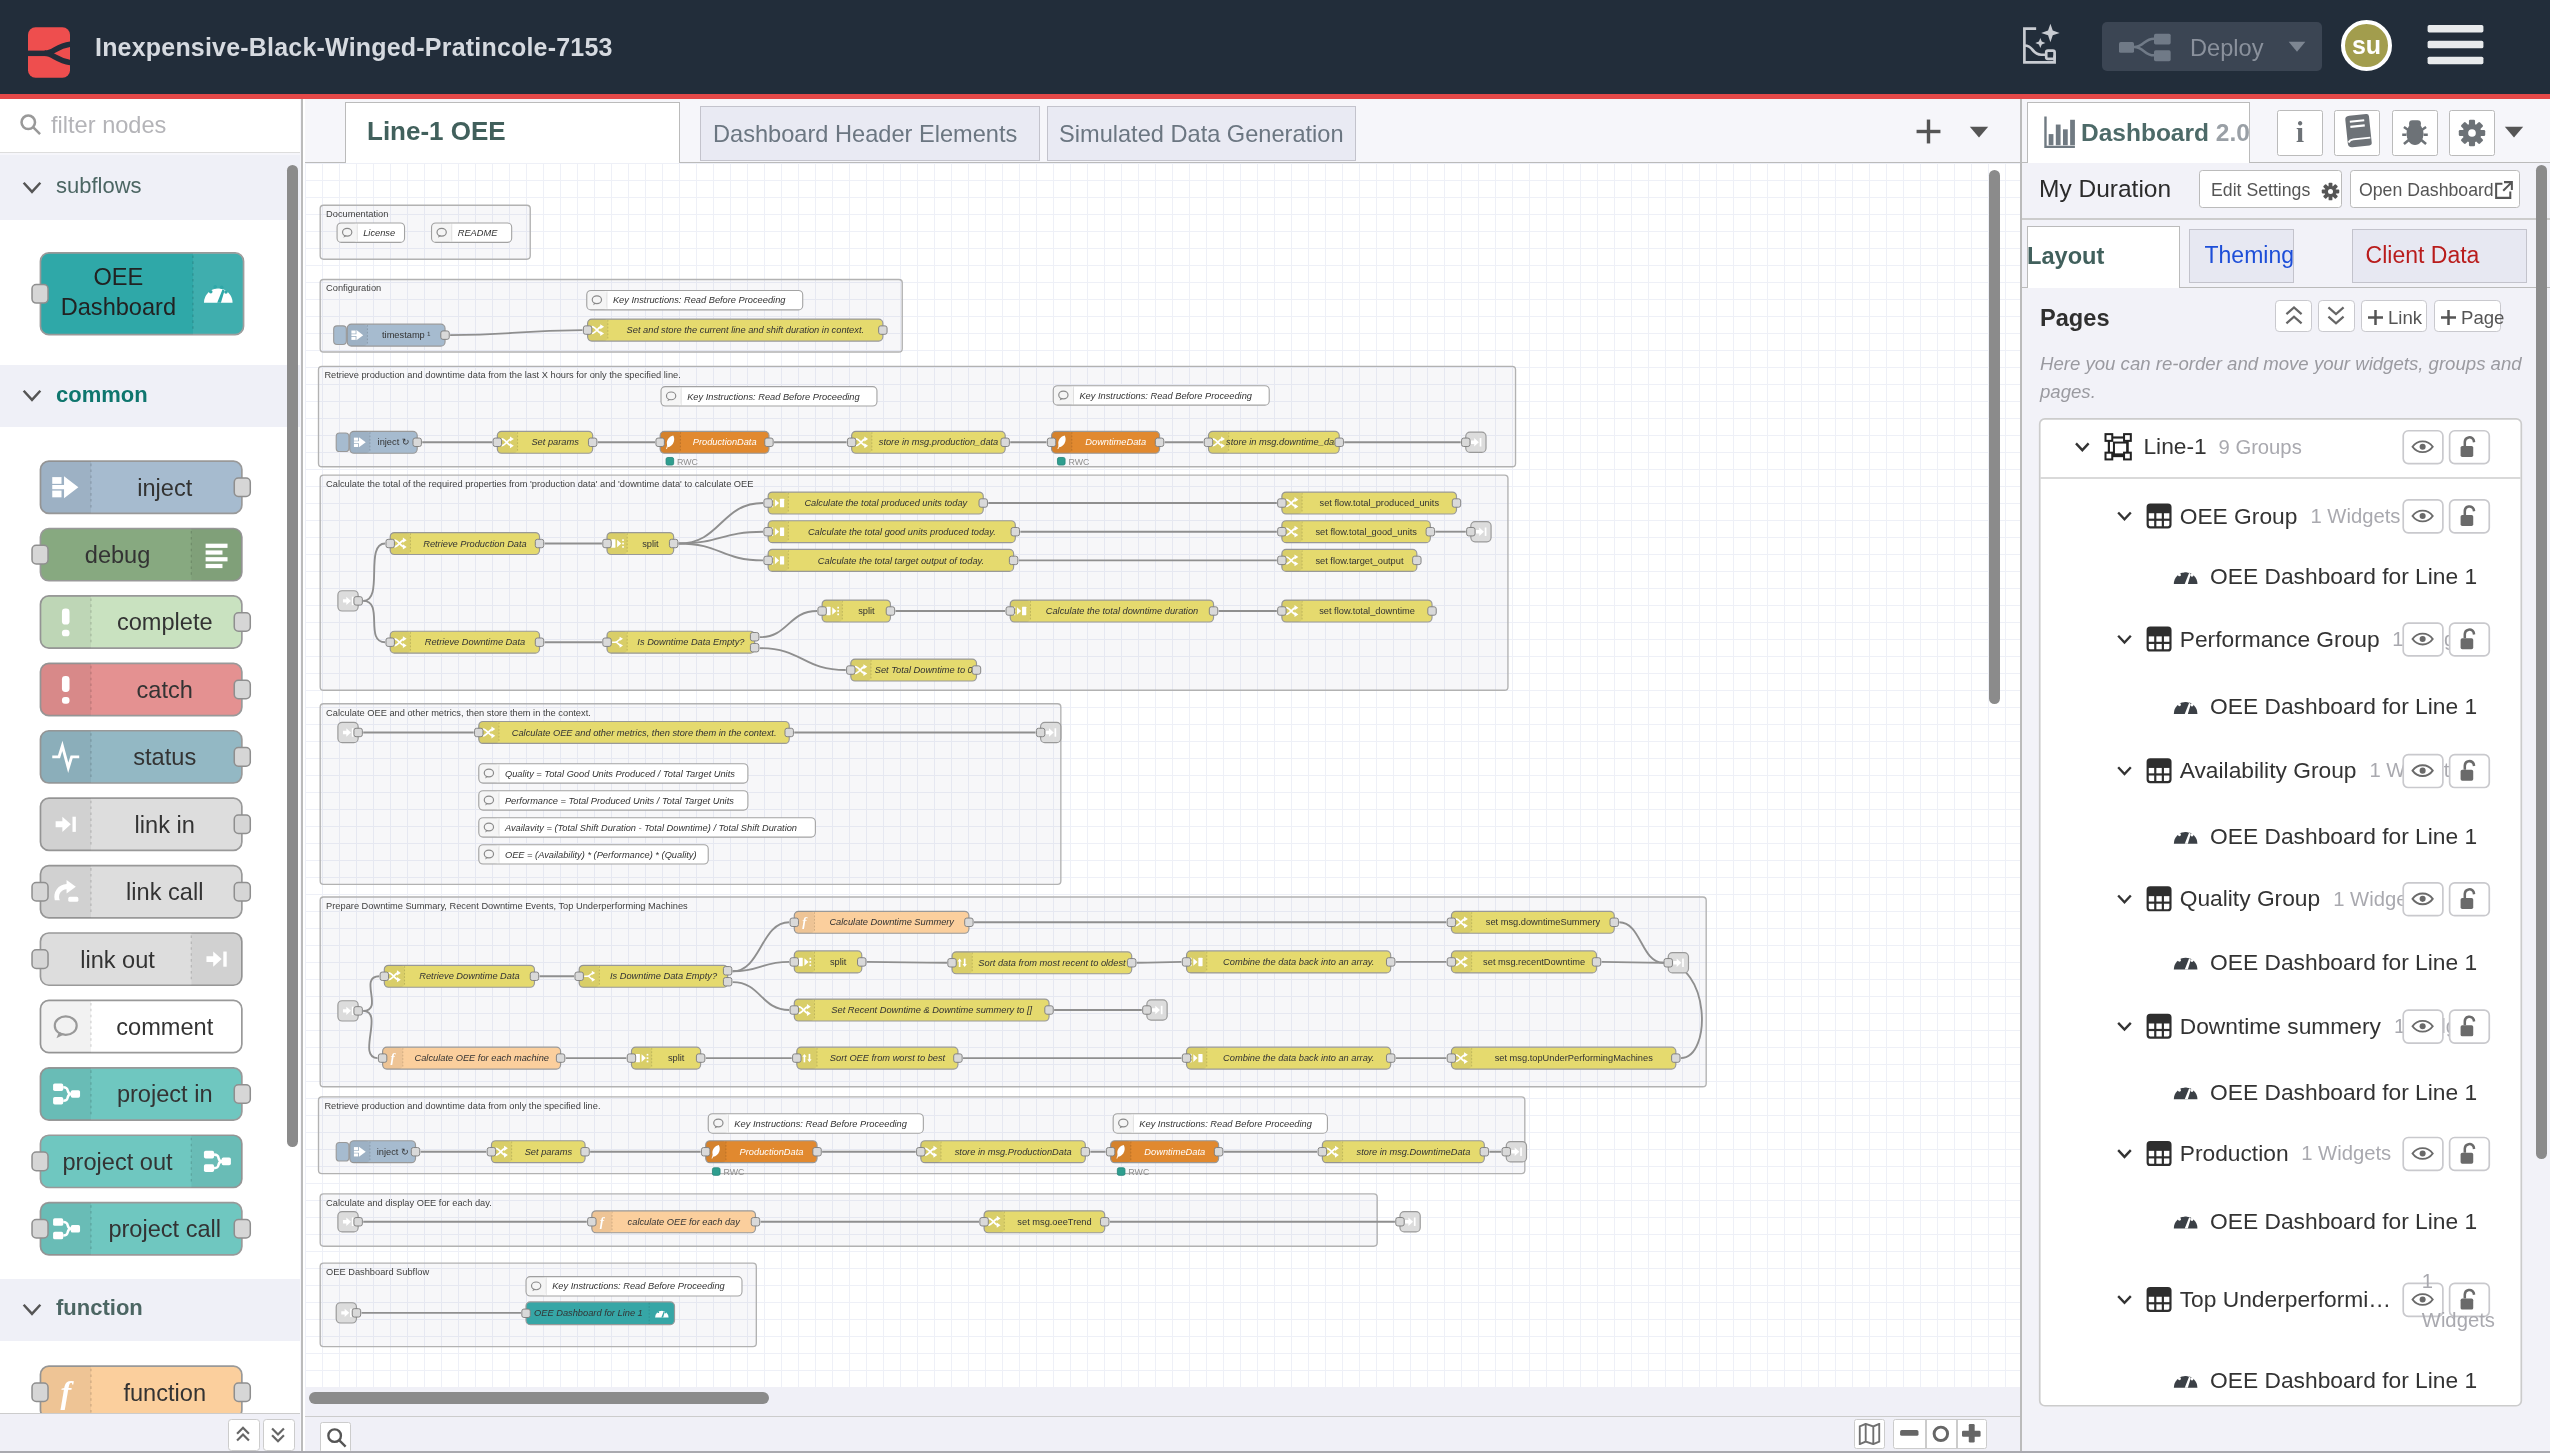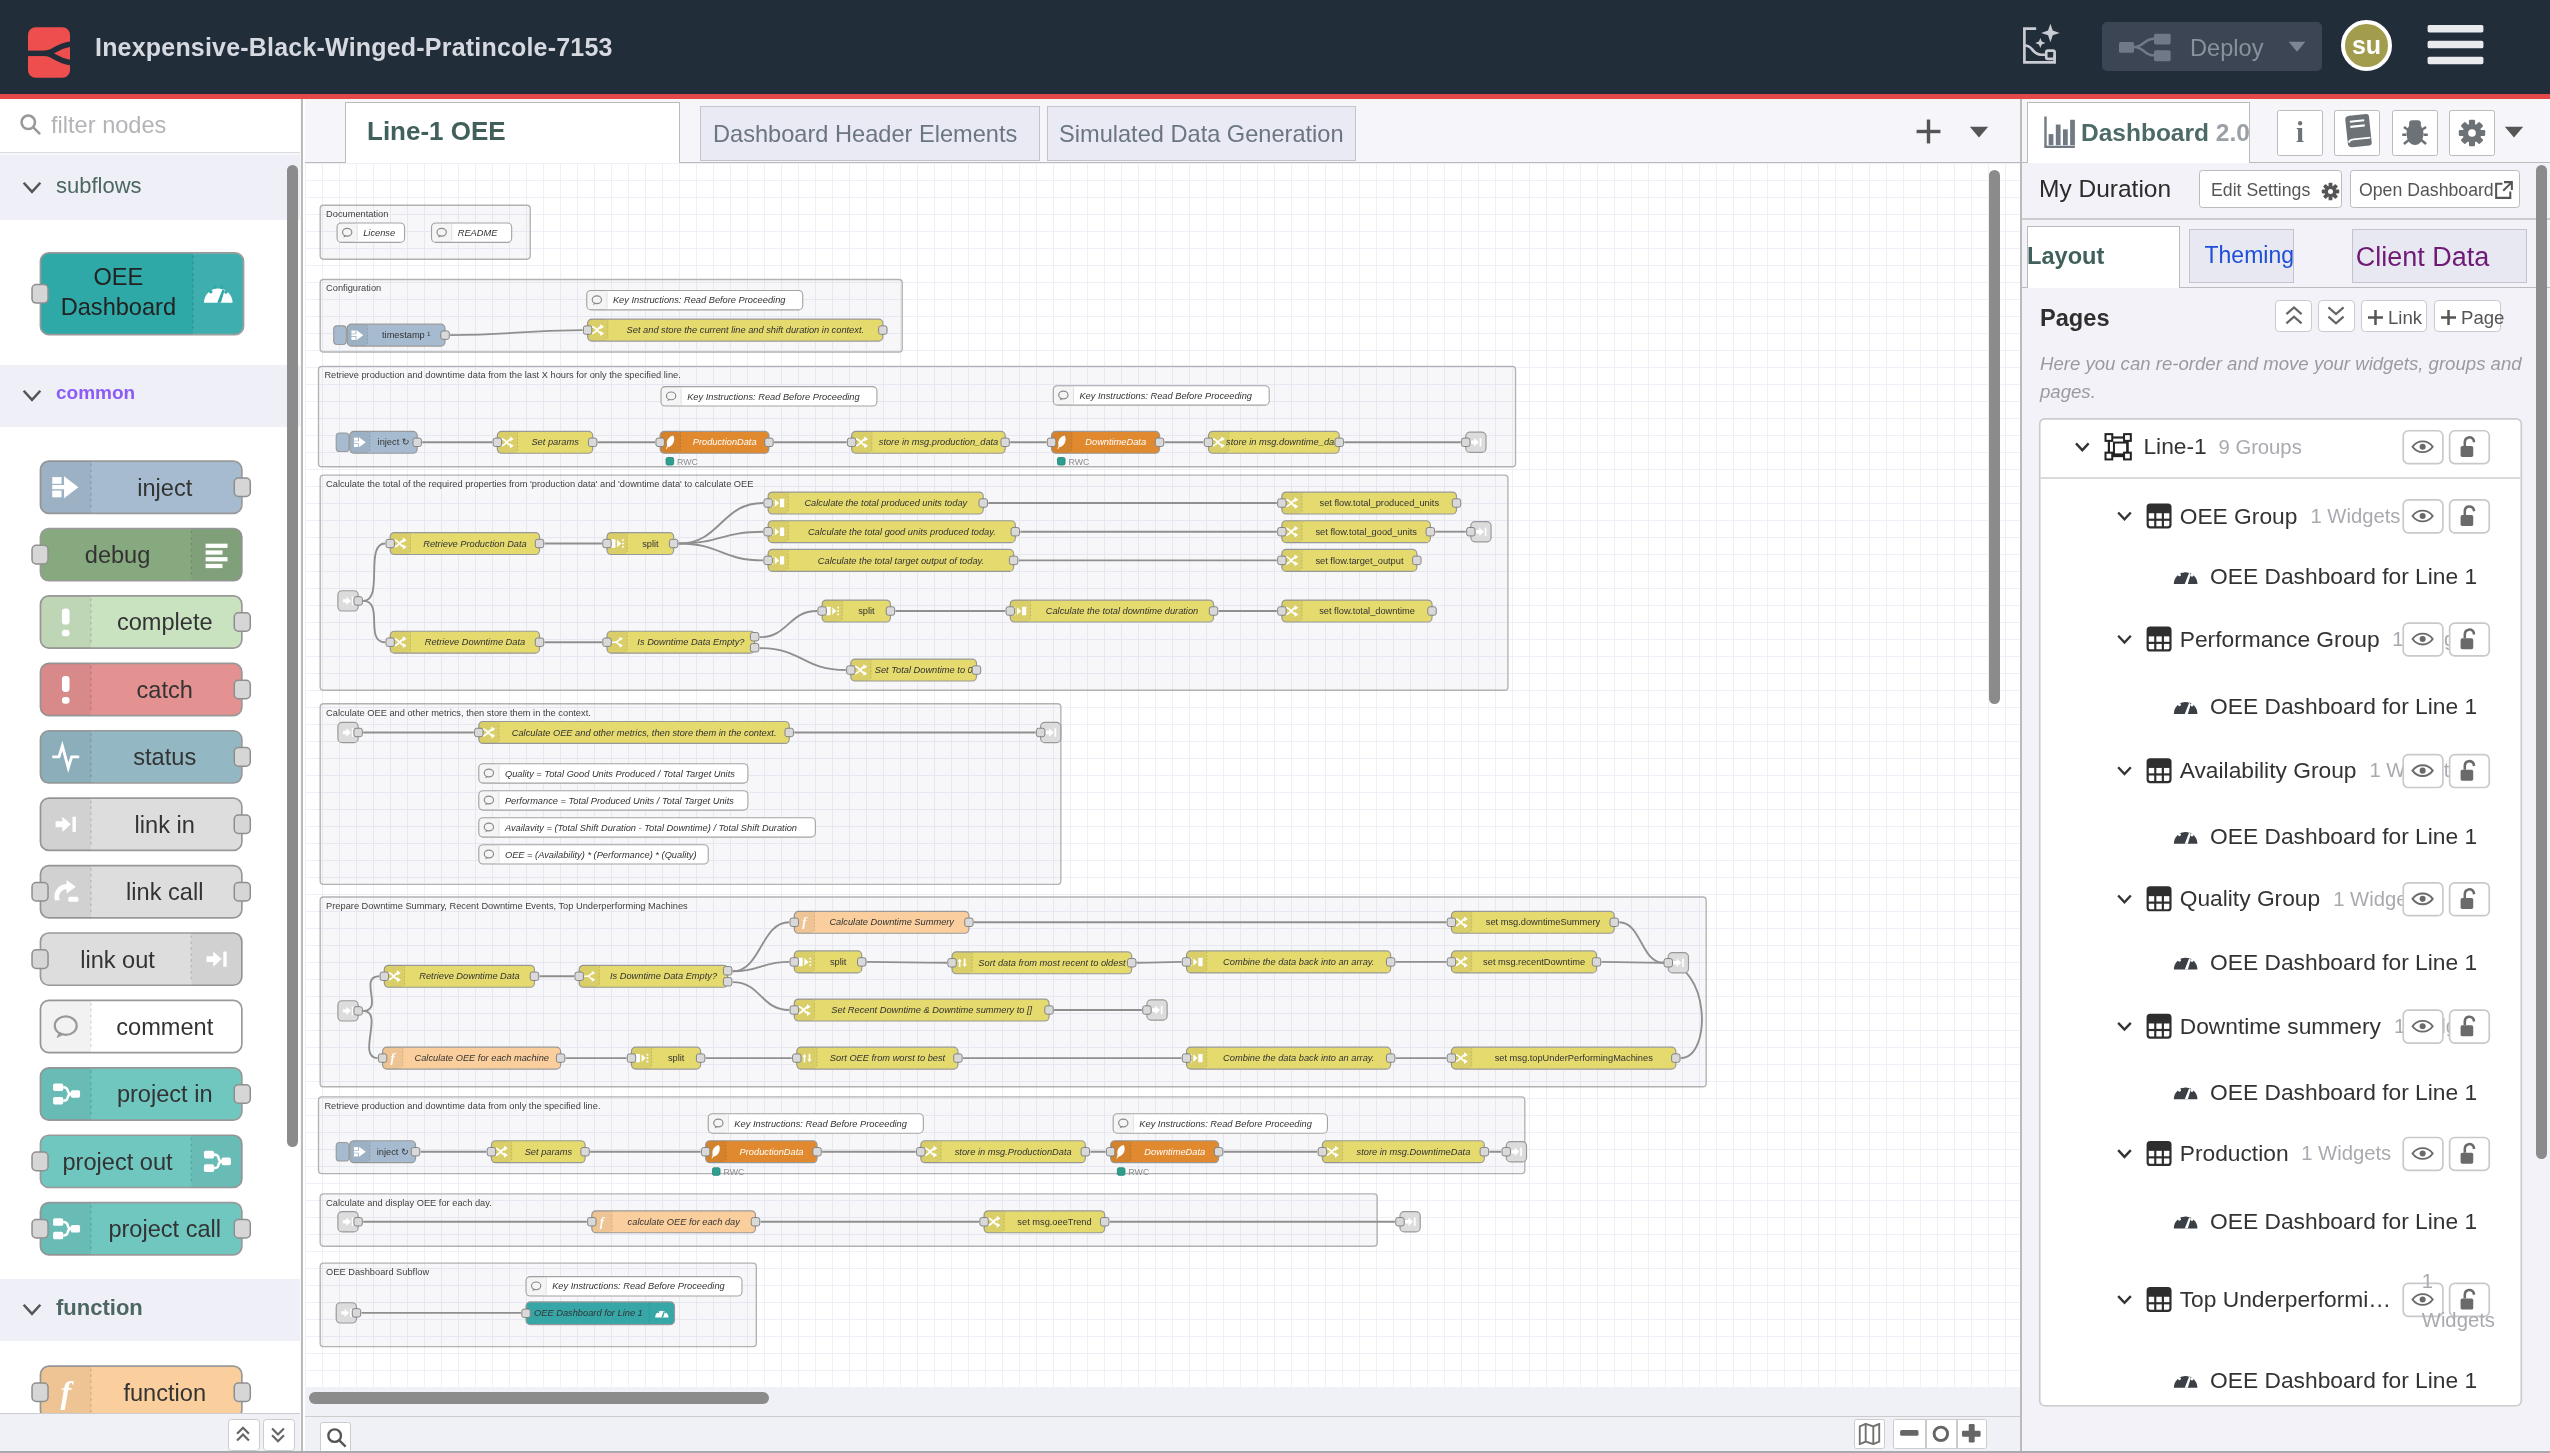--- a/index.html
+++ b/index.html
@@ -56,21 +56,21 @@
 <div style="position:absolute;left:51px;top:112px;font-size:23.6px;color:#b4b4b8">filter nodes</div>
 <div style="position:absolute;left:0;top:155px;width:300px;height:65px;background:#eff0f7;border-bottom:0.8px solid #e2e2ea"></div>
 <svg style="position:absolute;left:22px;top:181px" width="20" height="13.5" viewBox="0 0 24 16">
     <path d="M2,2 L12,13 L22,2" fill="none" stroke="#555" stroke-width="3"></path>
   </svg>
 <div style="position:absolute;left:56px;top:173px;font-size:22px;font-weight:normal;color:#4c6663">subflows</div>
 <div style="position:absolute;left:0;top:365px;width:300px;height:62px;background:#eff0f7;border-bottom:0.8px solid #e2e2ea"></div>
 <svg style="position:absolute;left:22px;top:389px" width="20" height="13.5" viewBox="0 0 24 16">
     <path d="M2,2 L12,13 L22,2" fill="none" stroke="#555" stroke-width="3"></path>
   </svg>
-<div style="position:absolute;left:56px;top:382px;font-size:19px;font-weight:bold;color:#8b5cf6">common</div>
+<div style="position:absolute;left:56px;top:382px;font-size:22px;font-weight:bold;color:#0f766e">common</div>
 <div style="position:absolute;left:0;top:1279px;width:300px;height:62px;background:#eff0f7;border-bottom:0.8px solid #e2e2ea"></div>
 <svg style="position:absolute;left:22px;top:1303px" width="20" height="13.5" viewBox="0 0 24 16">
     <path d="M2,2 L12,13 L22,2" fill="none" stroke="#555" stroke-width="3"></path>
   </svg>
 <div style="position:absolute;left:56px;top:1295px;font-size:22px;font-weight:bold;color:#4c6663">function</div>
 <div style="position:absolute;left:0;top:220px;width:300px;height:145px;background:#fff"></div>
 <div style="position:absolute;left:0;top:427px;width:300px;height:852px;background:#fff"></div>
 <div style="position:absolute;left:0;top:1341px;width:300px;height:72px;background:#fff"></div>
 <div style="position:absolute;left:287px;top:165px;width:11px;height:982px;background:#8b8b8b;border-radius:5.9px"></div>
 <svg style="position:absolute;left:0;top:153px" width="300" height="1260" viewBox="0 181 356 1494" font-family="Liberation Sans,sans-serif">
@@ -1136,21 +1136,21 @@
       <path d="M14,4 L24,4 L24,14 M24,4 L13,15"></path>
     </g>
   </svg>
 <div style="position:absolute;left:2022px;top:218px;width:528px;height:1.7px;background:#ccc"></div>
 <div style="position:absolute;left:2022px;top:226px;width:528px;height:62px;border-bottom:1.7px solid #bbb;box-sizing:border-box"></div>
 <div style="position:absolute;left:2027px;top:226px;width:153px;height:62px;background:#fff;border:1.7px solid #bbb;border-bottom:none;box-sizing:border-box"></div>
 <div style="position:absolute;left:2027px;top:243px;width:153px;text-align:left;font-size:23.6px;font-weight:bold;color:#41605c">Layout</div>
 <div style="position:absolute;left:2189px;top:229px;width:105px;height:54px;background:#e7e8f2;border:1.7px solid #c3c3cc;box-sizing:border-box"></div>
 <div style="position:absolute;left:2189px;top:242px;width:105px;text-align:right;font-size:23px;color:#1d4ed8">Theming</div>
 <div style="position:absolute;left:2352px;top:229px;width:175px;height:54px;background:#e7e8f2;border:1.7px solid #c3c3cc;box-sizing:border-box"></div>
-<div style="position:absolute;left:2352px;top:242px;width:141px;text-align:center;font-size:27px;color:#701a75">Client Data</div>
+<div style="position:absolute;left:2352px;top:242px;width:141px;text-align:center;font-size:23px;color:#b91c1c">Client Data</div>
 <div style="position:absolute;left:2040px;top:305px;font-size:23.6px;font-weight:bold;color:#2f2f2f">Pages</div>
 <div style="position:absolute;left:2275px;top:300px;width:37px;height:32px;background:#fff;border:1.7px solid #c9c9ce;border-radius:4.2px;box-sizing:border-box"></div>
 <svg style="position:absolute;left:2283px;top:304px" width="22" height="23.6" viewBox="0 0 26 28">
     <path d="M4,12 L13,4 L22,12 M4,23 L13,15 L22,23" fill="none" stroke="#666" stroke-width="2.6"></path>
   </svg>
 <div style="position:absolute;left:2318px;top:300px;width:37px;height:32px;background:#fff;border:1.7px solid #c9c9ce;border-radius:4.2px;box-sizing:border-box"></div>
 <svg style="position:absolute;left:2325px;top:304px" width="22" height="23.6" viewBox="0 0 26 28">
     <path d="M4,4 L13,12 L22,4 M4,15 L13,23 L22,15" fill="none" stroke="#666" stroke-width="2.6"></path>
   </svg>
 <div style="position:absolute;left:2361px;top:300px;width:66px;height:32px;background:#fff;border:1.7px solid #c9c9ce;border-radius:4.2px;box-sizing:border-box"></div>

